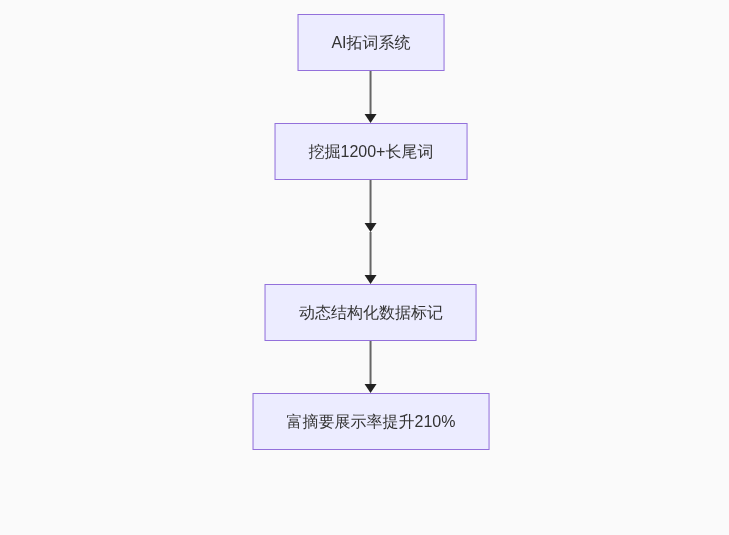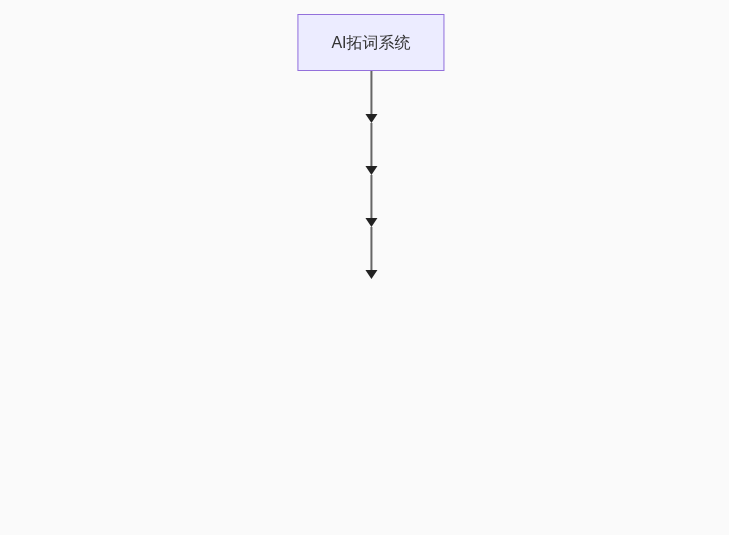--- a/index.html
+++ b/index.html
@@ -64,32 +64,41 @@
 
   <div class="node">
     <span>AI拓词系统</span>
   </div>
 
   <div class="edge">
     <div class="line"></div>
     <div class="head"></div>
   </div>
 
+  <div class="node">
+    <span>挖掘1200+长尾词</span>
+  </div>
 
   <div class="edge">
     <div class="line"></div>
     <div class="head"></div>
   </div>
 
 
   <div class="edge">
     <div class="line"></div>
     <div class="head"></div>
   </div>
 
+  <div class="node">
+    <span>动态结构化数据标记</span>
+  </div>
 
   <div class="edge">
     <div class="line"></div>
     <div class="head"></div>
   </div>
 
+  <div class="node">
+    <span>富摘要展示率提升210%</span>
+  </div>
 
 </div>
 
 </body></html>

